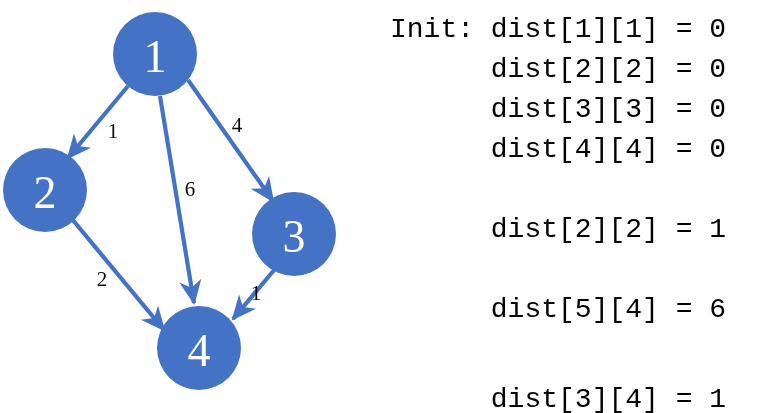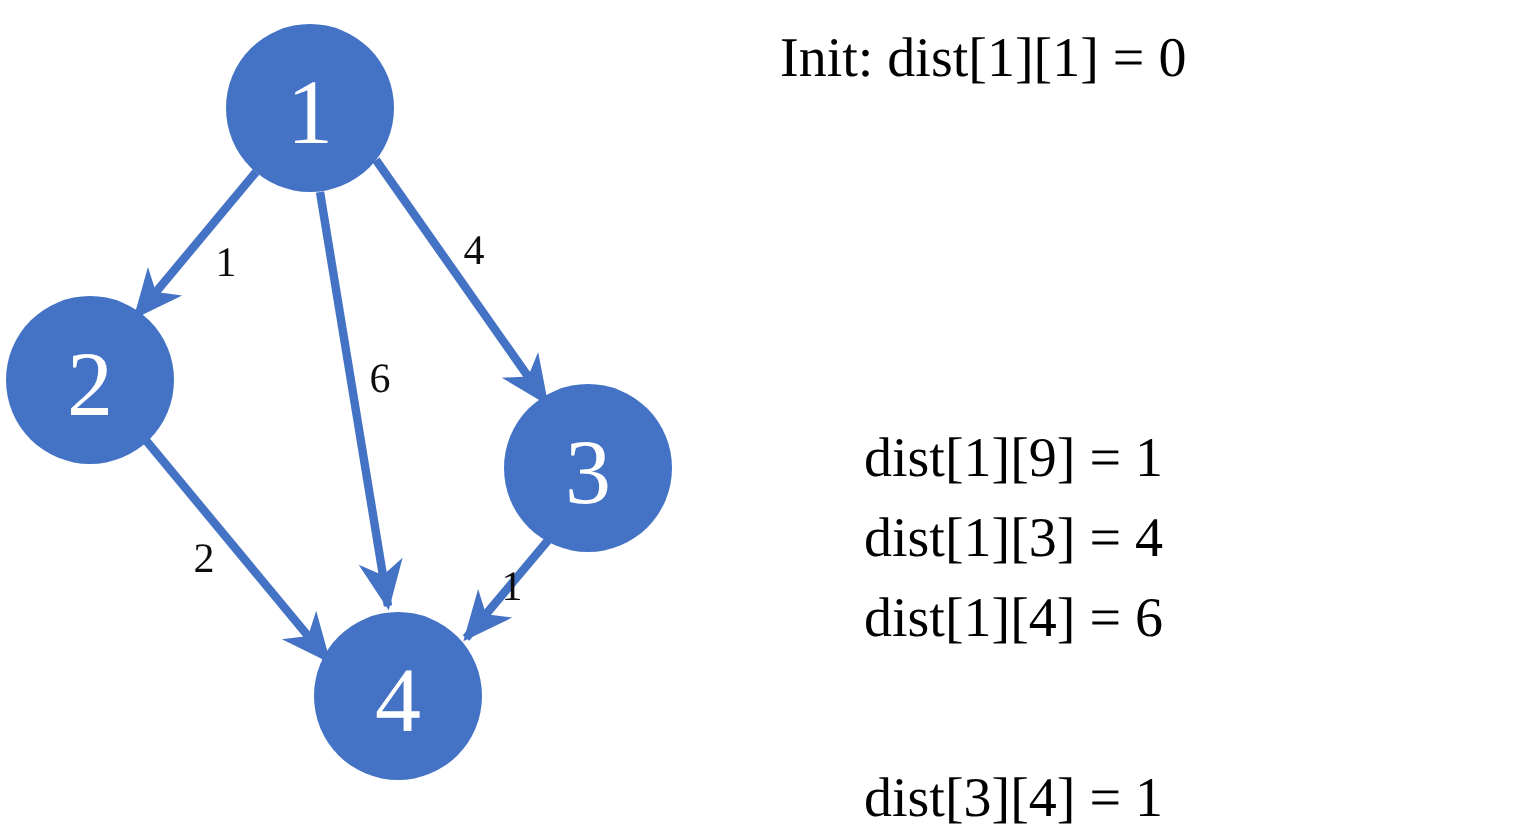--- a/index.html
+++ b/index.html
@@ -53,21 +53,21 @@
     top: 0;
     width: 367px;
     height: 413px;
   }
   .code-line {
     position: absolute;
     left: 0;
     height: 40px;
     line-height: 40px;
     white-space: pre;
-    font-family: Liberation Serif, serif;
+    font-family: Liberation Mono, monospace;
     font-size: 28px;
     color: #000000;
     letter-spacing: 0px;
   }
   .code-line.blank { color: transparent; }
 </style>
 </head>
 <body>
 
 <div id="page">
@@ -107,20 +107,22 @@
         <text class="edge-weight" x="237" y="125">4</text>
         <text class="edge-weight" x="190" y="189">6</text>
         <text class="edge-weight" x="102" y="279">2</text>
         <text class="edge-weight" x="256" y="293">1</text>
       </g>
     </svg>
   </div>
 
   <div id="code-panel">
     <div class="code-line" style="top:10px">Init: dist[1][1] = 0</div>
+    <div class="code-line" style="top:50px">      dist[2][2] = 0</div>
+    <div class="code-line" style="top:90px">      dist[3][3] = 0</div>
+    <div class="code-line" style="top:130px">      dist[4][4] = 0</div>
     <div class="code-line blank" style="top:170px"> </div>
-    <div class="code-line" style="top:210px">      dist[1][9] = 1</div>
-    <div class="code-line" style="top:250px">      dist[1][3] = 4</div>
-    <div class="code-line" style="top:290px">      dist[1][4] = 6</div>
+    <div class="code-line" style="top:210px">      dist[2][2] = 1</div>
+    <div class="code-line" style="top:290px">      dist[5][4] = 6</div>
     <div class="code-line" style="top:380px">      dist[3][4] = 1</div>
   </div>
 
 </div>
 
 </body></html>

